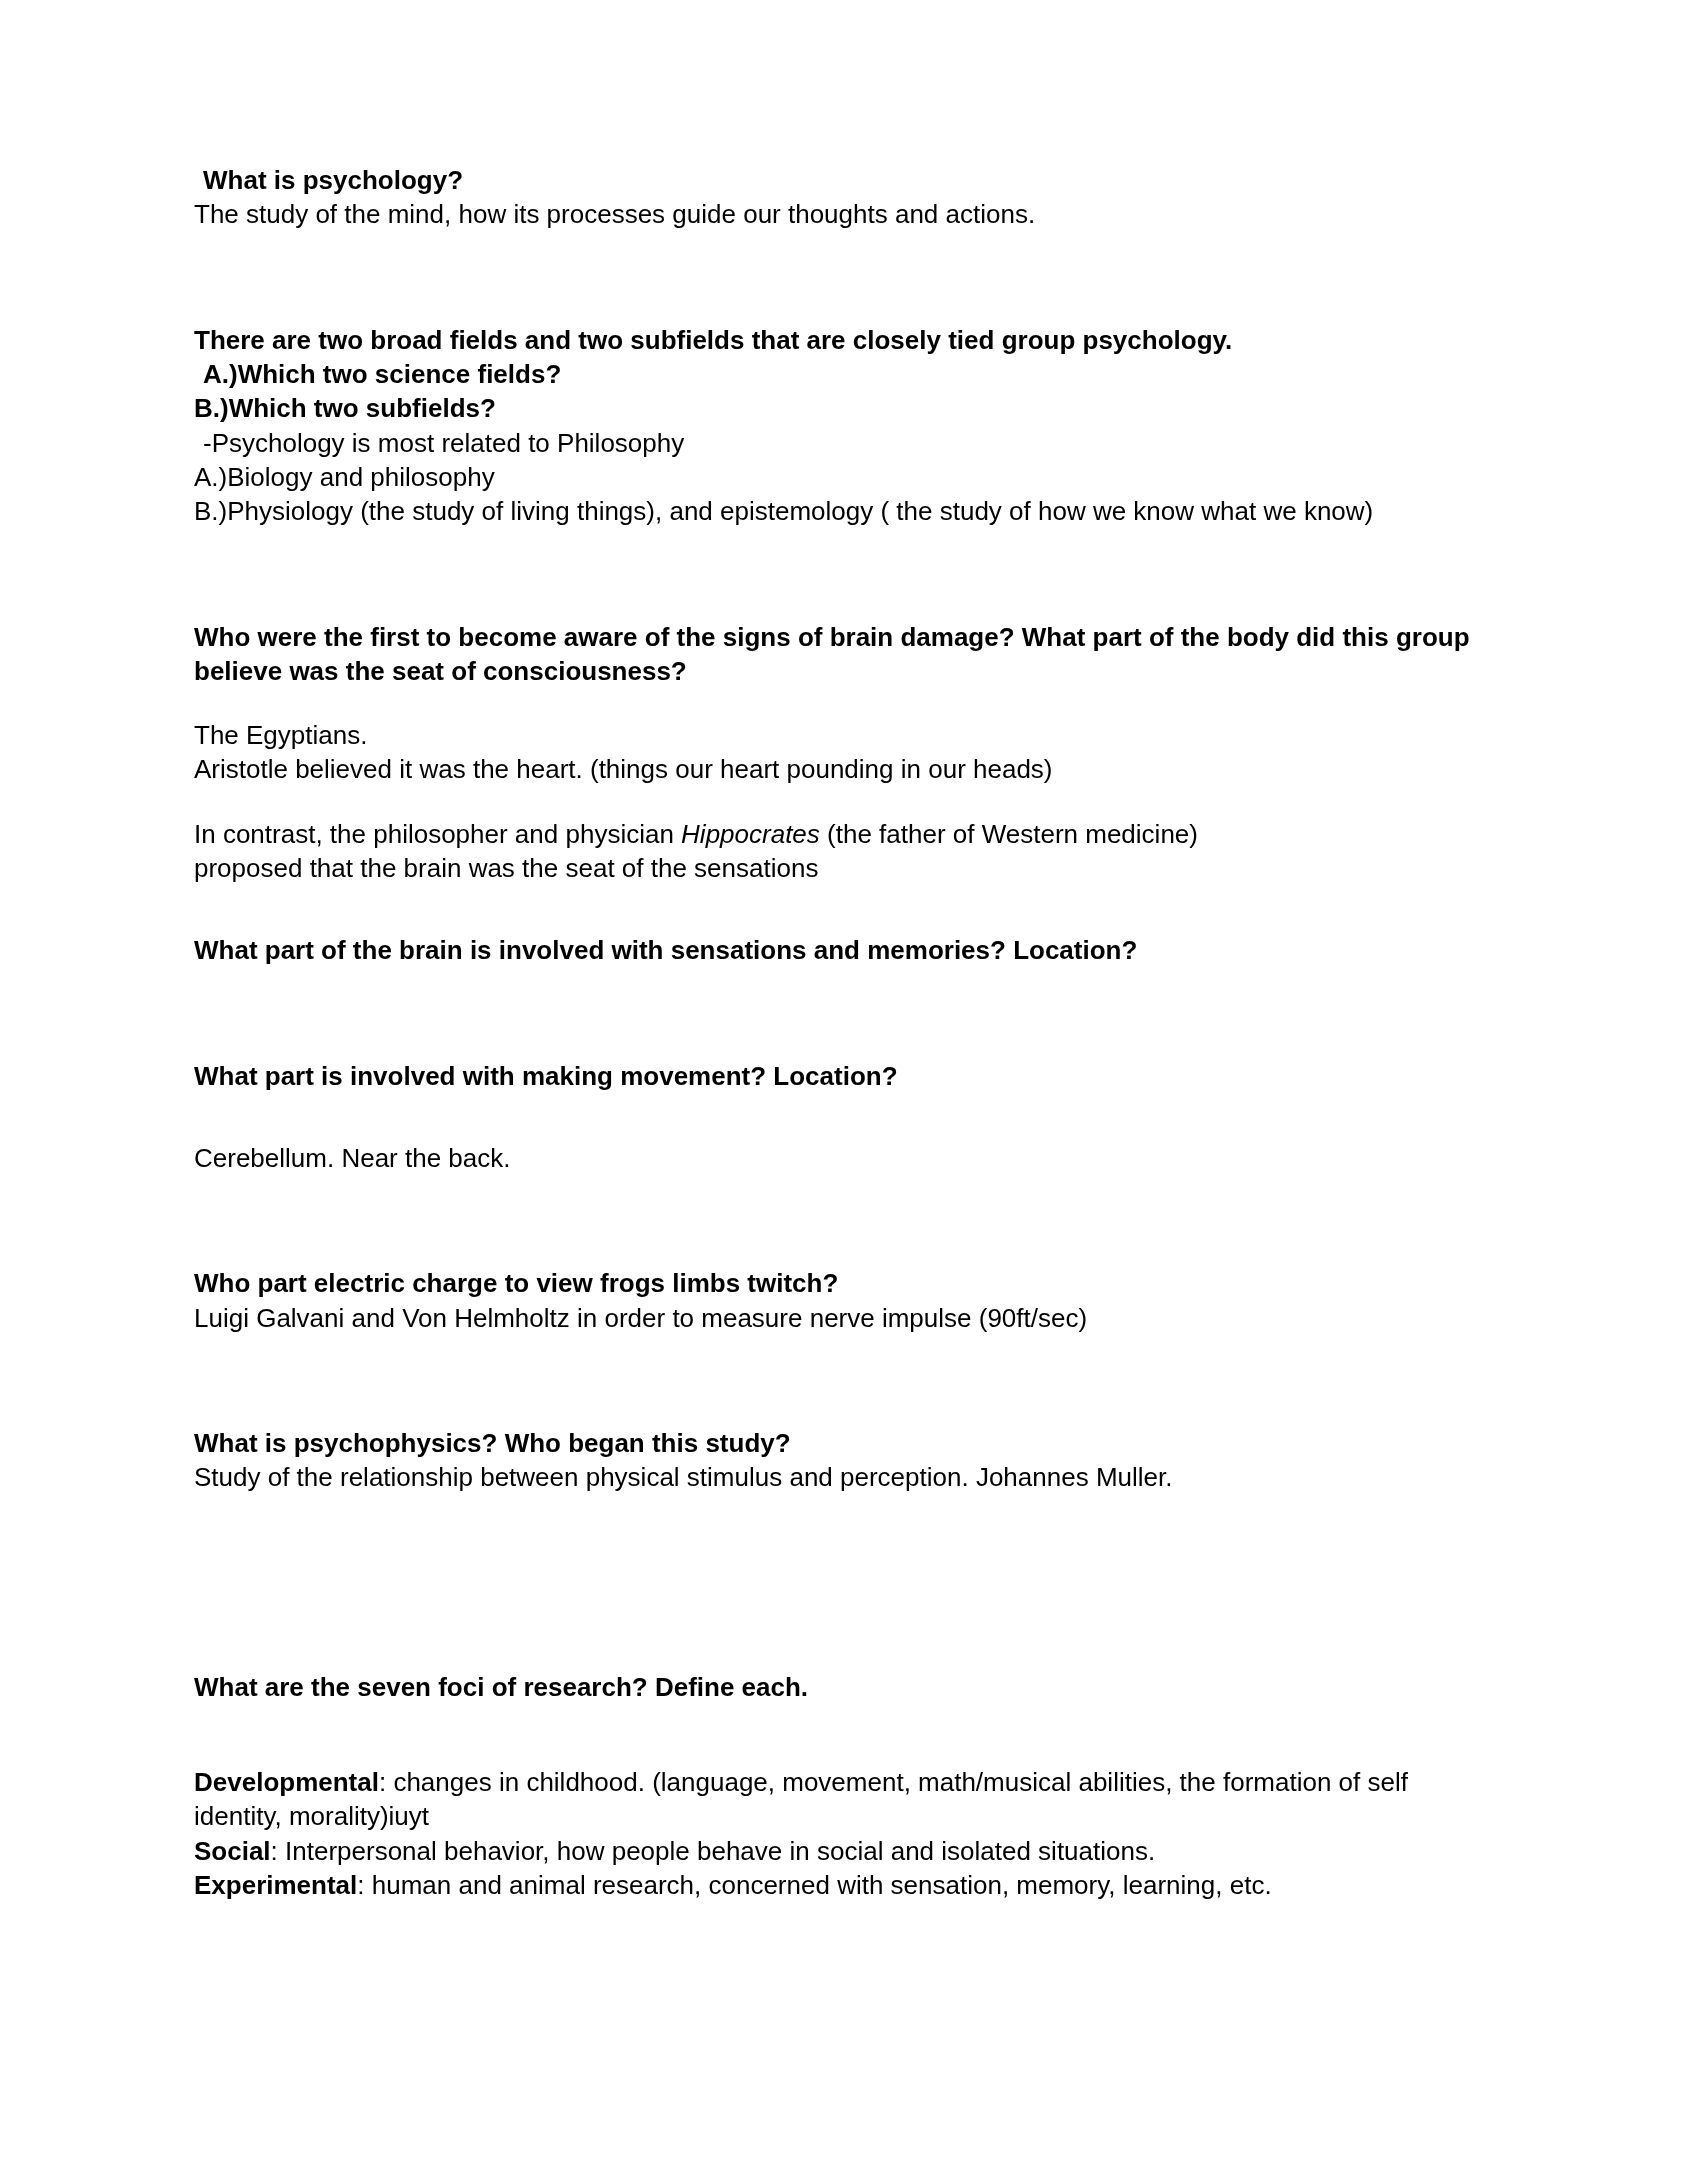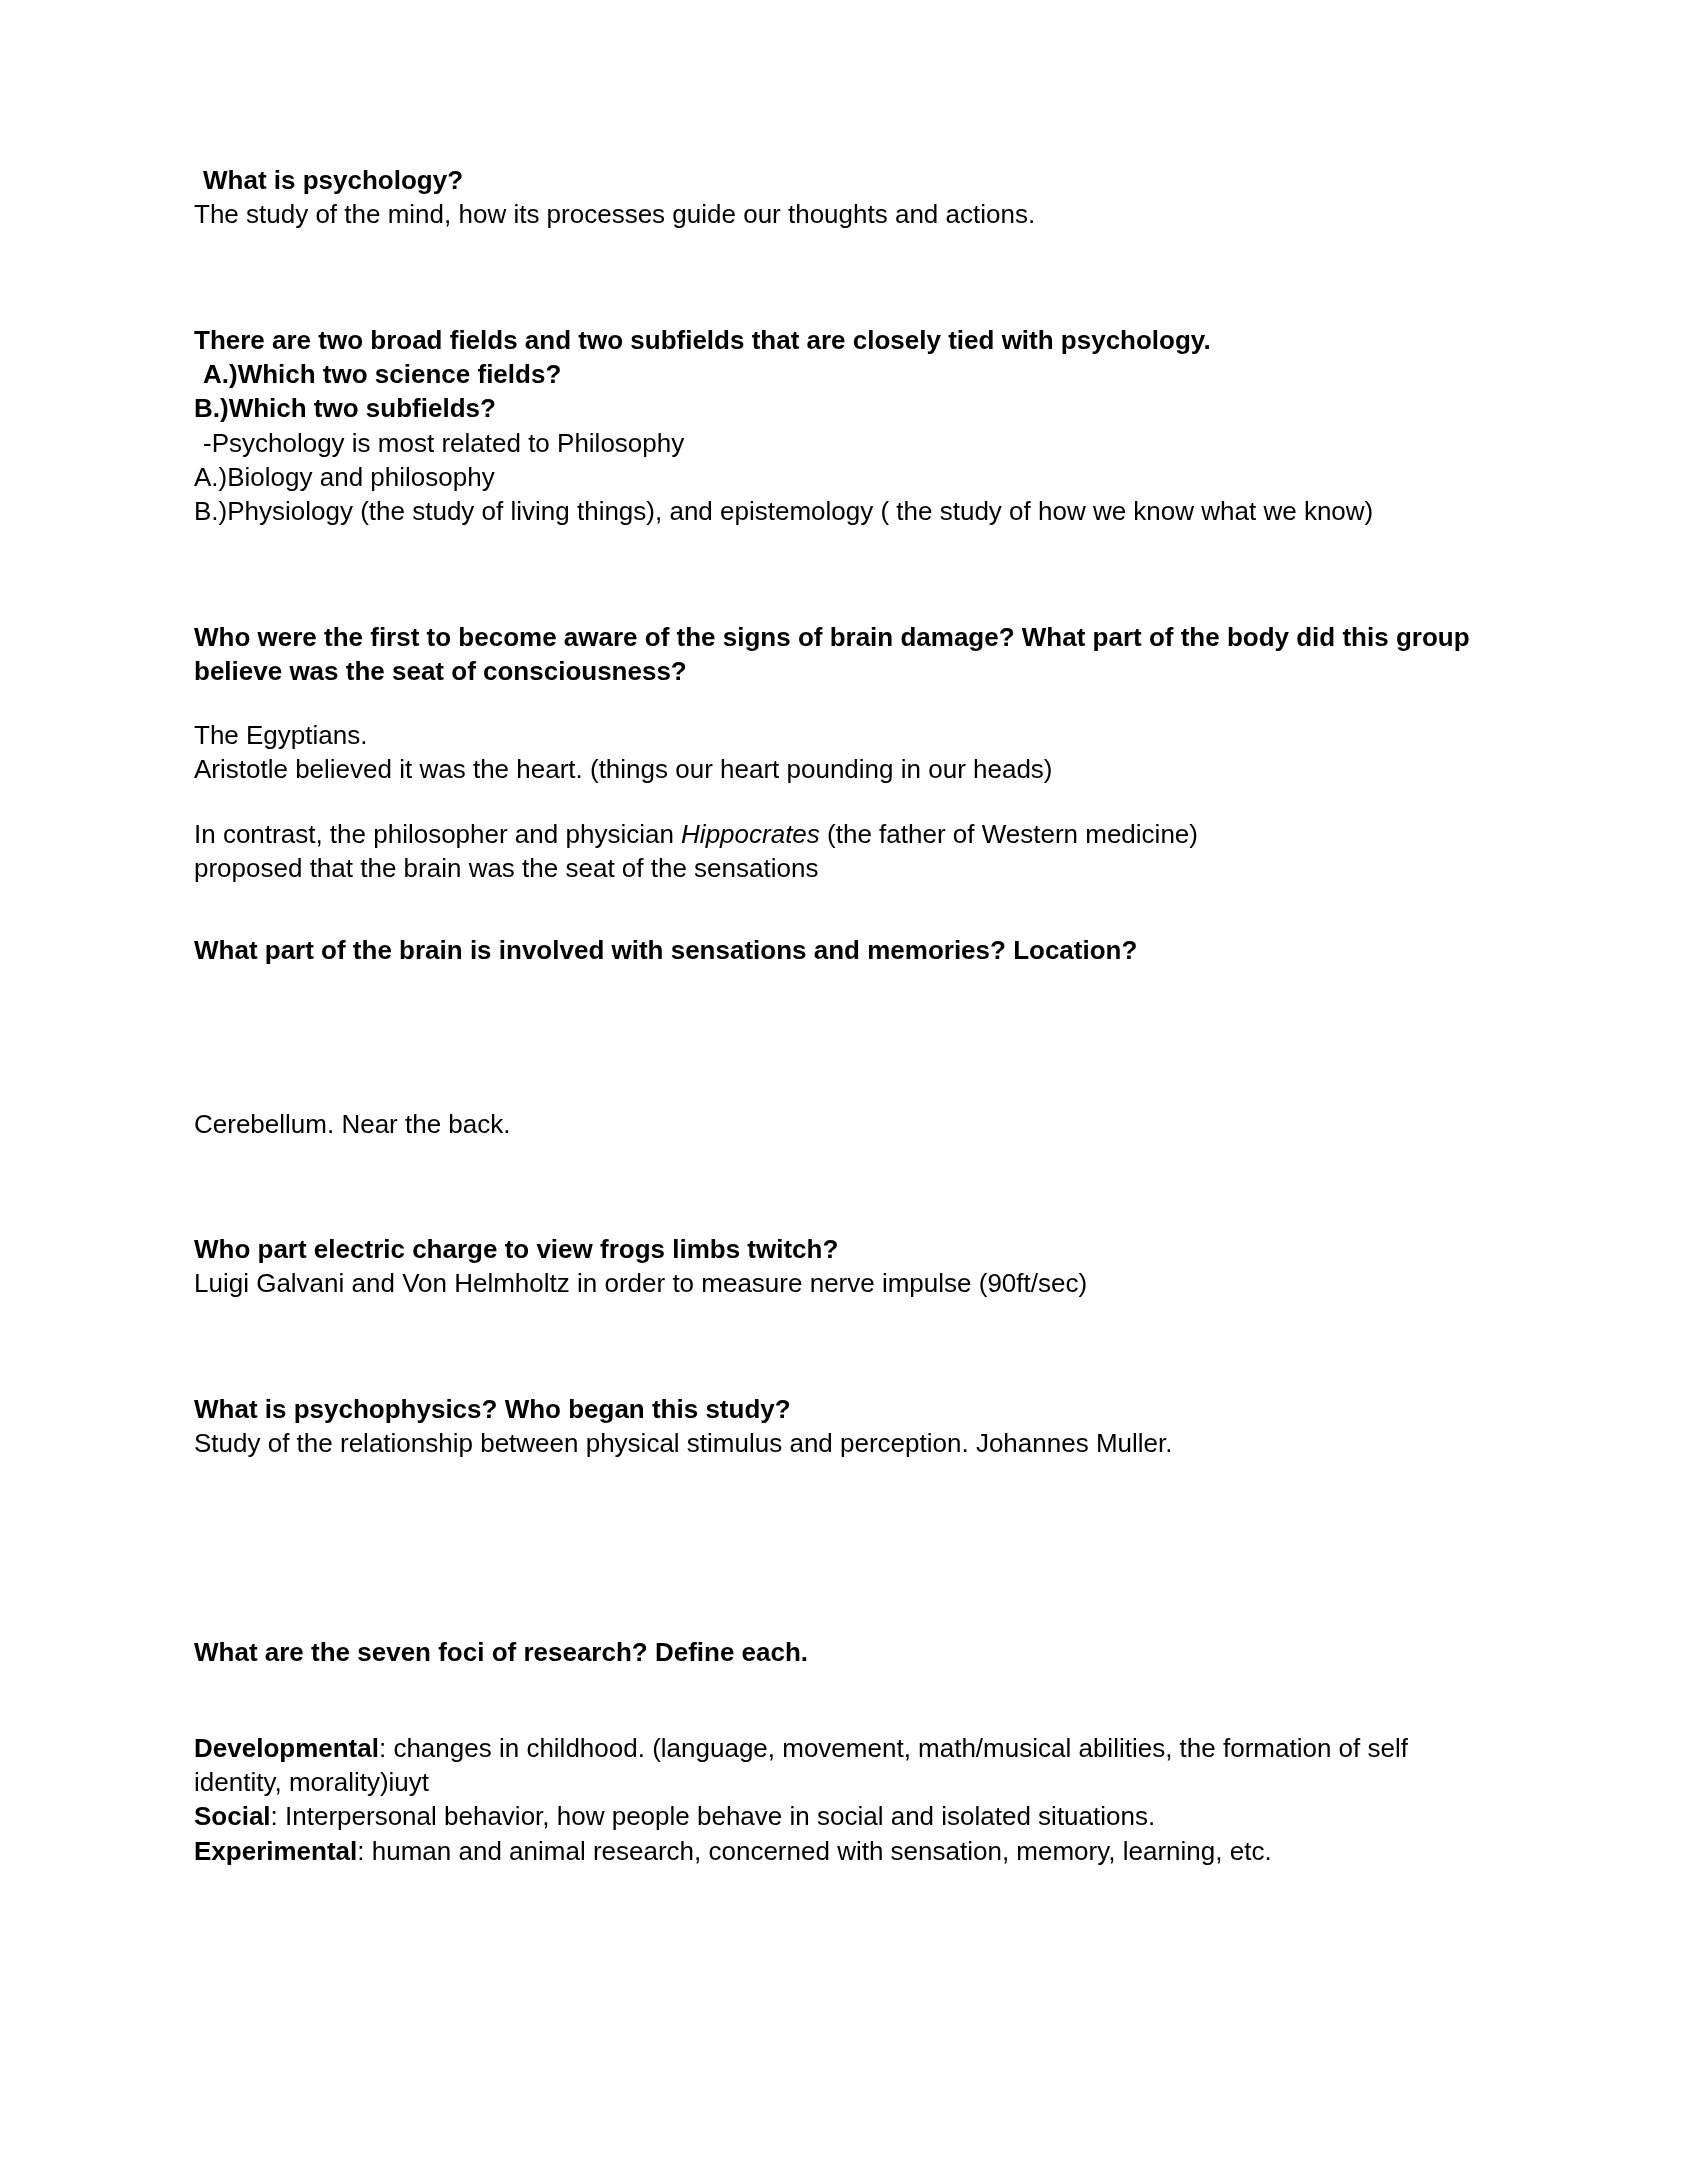--- a/index.html
+++ b/index.html
@@ -52,21 +52,21 @@
   <div class="content">
 
     <div class="blk">
       <p class="line b indent">What is psychology?</p>
       <p class="line">The study of the mind, how its processes guide our thoughts and actions.</p>
     </div>
 
     <div class="gap-xl"></div>
 
     <div class="blk">
-      <p class="line b">There are two broad fields and two subfields that are closely tied with psychology.</p>
+      <p class="line b">There are two broad fields and two subfields that are closely tied group psychology.</p>
       <p class="line b indent">A.)Which two science fields?</p>
       <p class="line b">B.)Which two subfields?</p>
       <p class="line indent">-Psychology is most related to Philosophy</p>
       <p class="line">A.)Biology and philosophy</p>
       <p class="line">B.)Physiology (the study of living things), and epistemology ( the study of how we know what we know)</p>
     </div>
 
     <div class="gap-xl"></div>
 
     <div class="blk">
@@ -81,20 +81,21 @@
 
     <div class="gap-md"></div>
 
     <div class="blk">
       <p class="line b">What part of the brain is involved with sensations and memories? Location?</p>
     </div>
 
     <div class="gap-xl"></div>
 
     <div class="blk">
+      <p class="line b">What part is involved with making movement? Location?</p>
       <div class="gap-md"></div>
       <p class="line">Cerebellum. Near the back.</p>
     </div>
 
     <div class="gap-xl"></div>
 
     <div class="blk">
       <p class="line b">Who part electric charge to view frogs limbs twitch?</p>
       <p class="line">Luigi Galvani and Von Helmholtz in order to measure nerve impulse (90ft/sec)</p>
     </div>

